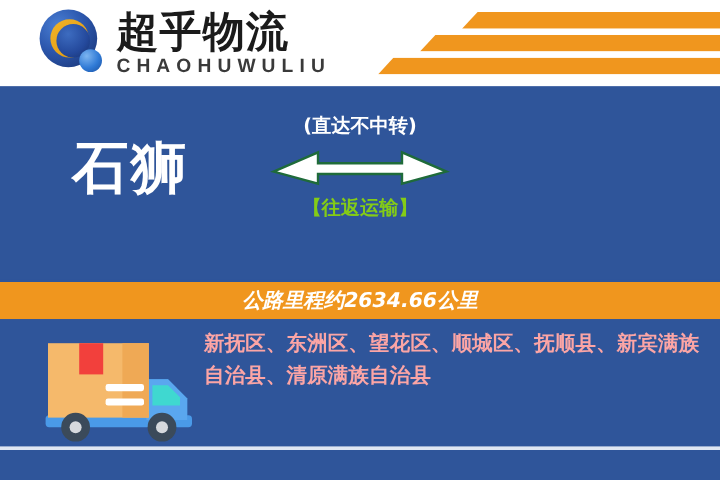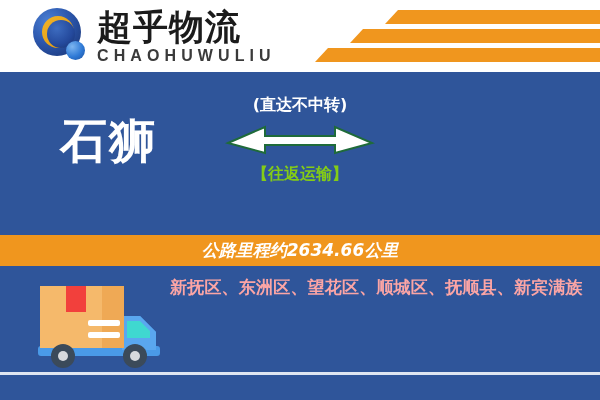--- a/index.html
+++ b/index.html
@@ -310,18 +310,19 @@
 
         <circle cx="33" cy="78" r="12" fill="#3b4a5a"></circle>
         <circle cx="33" cy="78" r="5" fill="#d6d9dd"></circle>
         <circle cx="105" cy="78" r="12" fill="#3b4a5a"></circle>
         <circle cx="105" cy="78" r="5" fill="#d6d9dd"></circle>
       </svg>
     </div>
 
     <div class="district-text">
       <div>新抚区、东洲区、望花区、顺城区、抚顺县、新宾满族</div>
+      <div>自治县、清原满族自治县</div>
     </div>
 
     <div class="bottom-divider"></div>
   </div>
 
 </div>
 
 </body></html>

